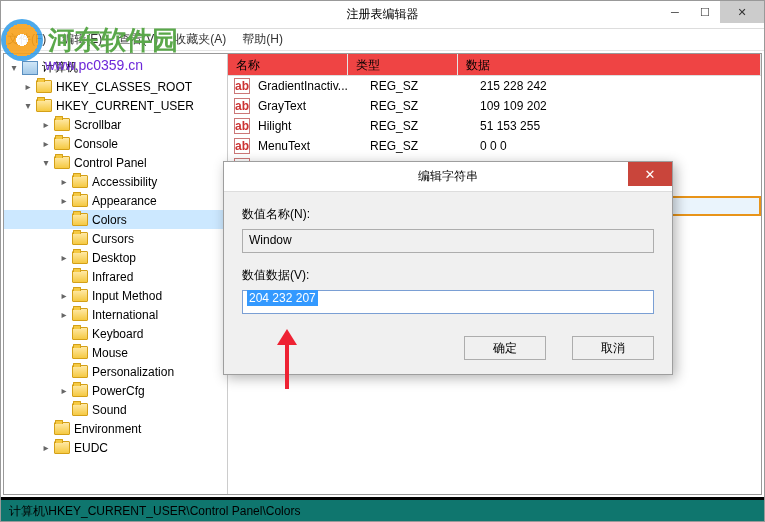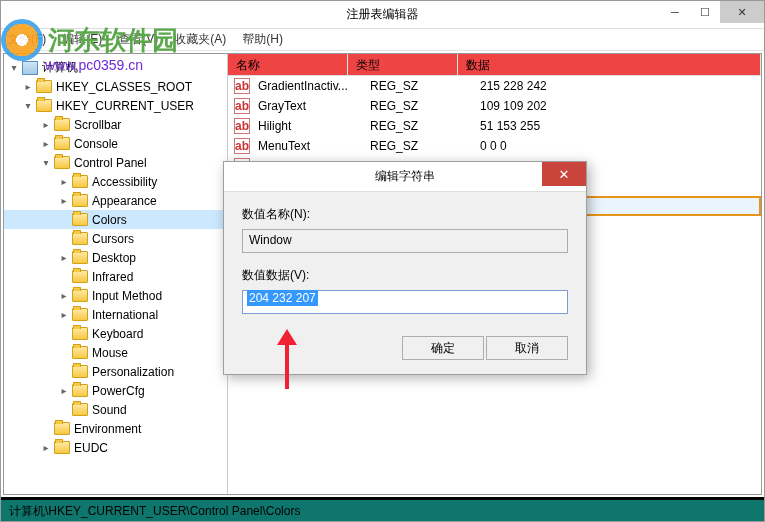--- a/index.html
+++ b/index.html
@@ -34,29 +34,29 @@
 .val-icon.sel{background:#3b8fd4;color:#fff;border-color:#2a6fa8}
 .cell{padding:0 4px}
 .cell-name{width:112px}.cell-type{width:110px}.cell-data{flex:1}
 .statusbar{height:28px;border-top:3px solid #000000;padding:3px 8px;background:#0f766e;font-size:12px}
 .watermark{position:absolute;left:0;top:18px;z-index:5;pointer-events:none}
 .watermark .logo{width:42px;height:42px;border-radius:50%;background:radial-gradient(circle,#fff 20%,#f7a11b 20% 55%,#3aa0e8 55%);display:inline-block;vertical-align:middle;opacity:.9}
 .watermark .wm-text{display:inline-block;vertical-align:middle;font-family:KaiTi,serif;font-size:26px;color:#5aa84a;font-weight:bold;margin-left:2px}
 .watermark .wm-url{font-size:14px;color:#6d28d9;font-family:Arial;margin-left:44px;margin-top:-4px}
 
 
-.dialog{position:absolute;left:222px;top:160px;width:364px;background:#f0f0f0;border:1px solid #9e9e9e;box-shadow:3px 3px 12px rgba(0,0,0,.3);z-index:10}
+.dialog{position:absolute;left:222px;top:160px;width:450px;background:#f0f0f0;border:1px solid #9e9e9e;box-shadow:3px 3px 12px rgba(0,0,0,.3);z-index:10}
 .dlg-title{height:30px;background:#fff;border-bottom:1px solid #ddd;display:flex;align-items:center;justify-content:center;position:relative}
 .dlg-close{position:absolute;right:0;top:0;width:44px;height:24px;background:#c9453b;color:#fff;display:flex;align-items:center;justify-content:center;font-size:13px}
 .dlg-body{padding:14px 18px}
 .dlg-label{margin-bottom:6px}
 .dlg-field{width:100%;height:24px;border:1px solid #adadad;background:#f0f0f0;padding:3px 6px;margin-bottom:14px}
 .dlg-input{width:100%;height:24px;border:1px solid #7a9fd4;background:#fff;padding:0 4px}
 .dlg-input .val{background:#3399ff;color:#fff;padding:1px 2px}
-.dlg-buttons{display:flex;justify-content:flex-end;gap:2px;margin-top:22px}
+.dlg-buttons{display:flex;justify-content:flex-end;gap:26px;margin-top:22px}
 .dlg-btn{width:82px;height:24px;border:1px solid #adadad;background:#f0f0f0;display:flex;align-items:center;justify-content:center}
 
 
 .arrow{position:absolute;left:276px;top:328px;width:20px;height:60px;z-index:20;pointer-events:none}
 .arrow-line{position:absolute;left:8px;top:14px;width:4px;height:46px;background:#e23}
 .arrow-head{position:absolute;left:0;top:0;width:0;height:0;border-left:10px solid transparent;border-right:10px solid transparent;border-bottom:16px solid #e23}
 </style>
 </head>
 <body>
 

